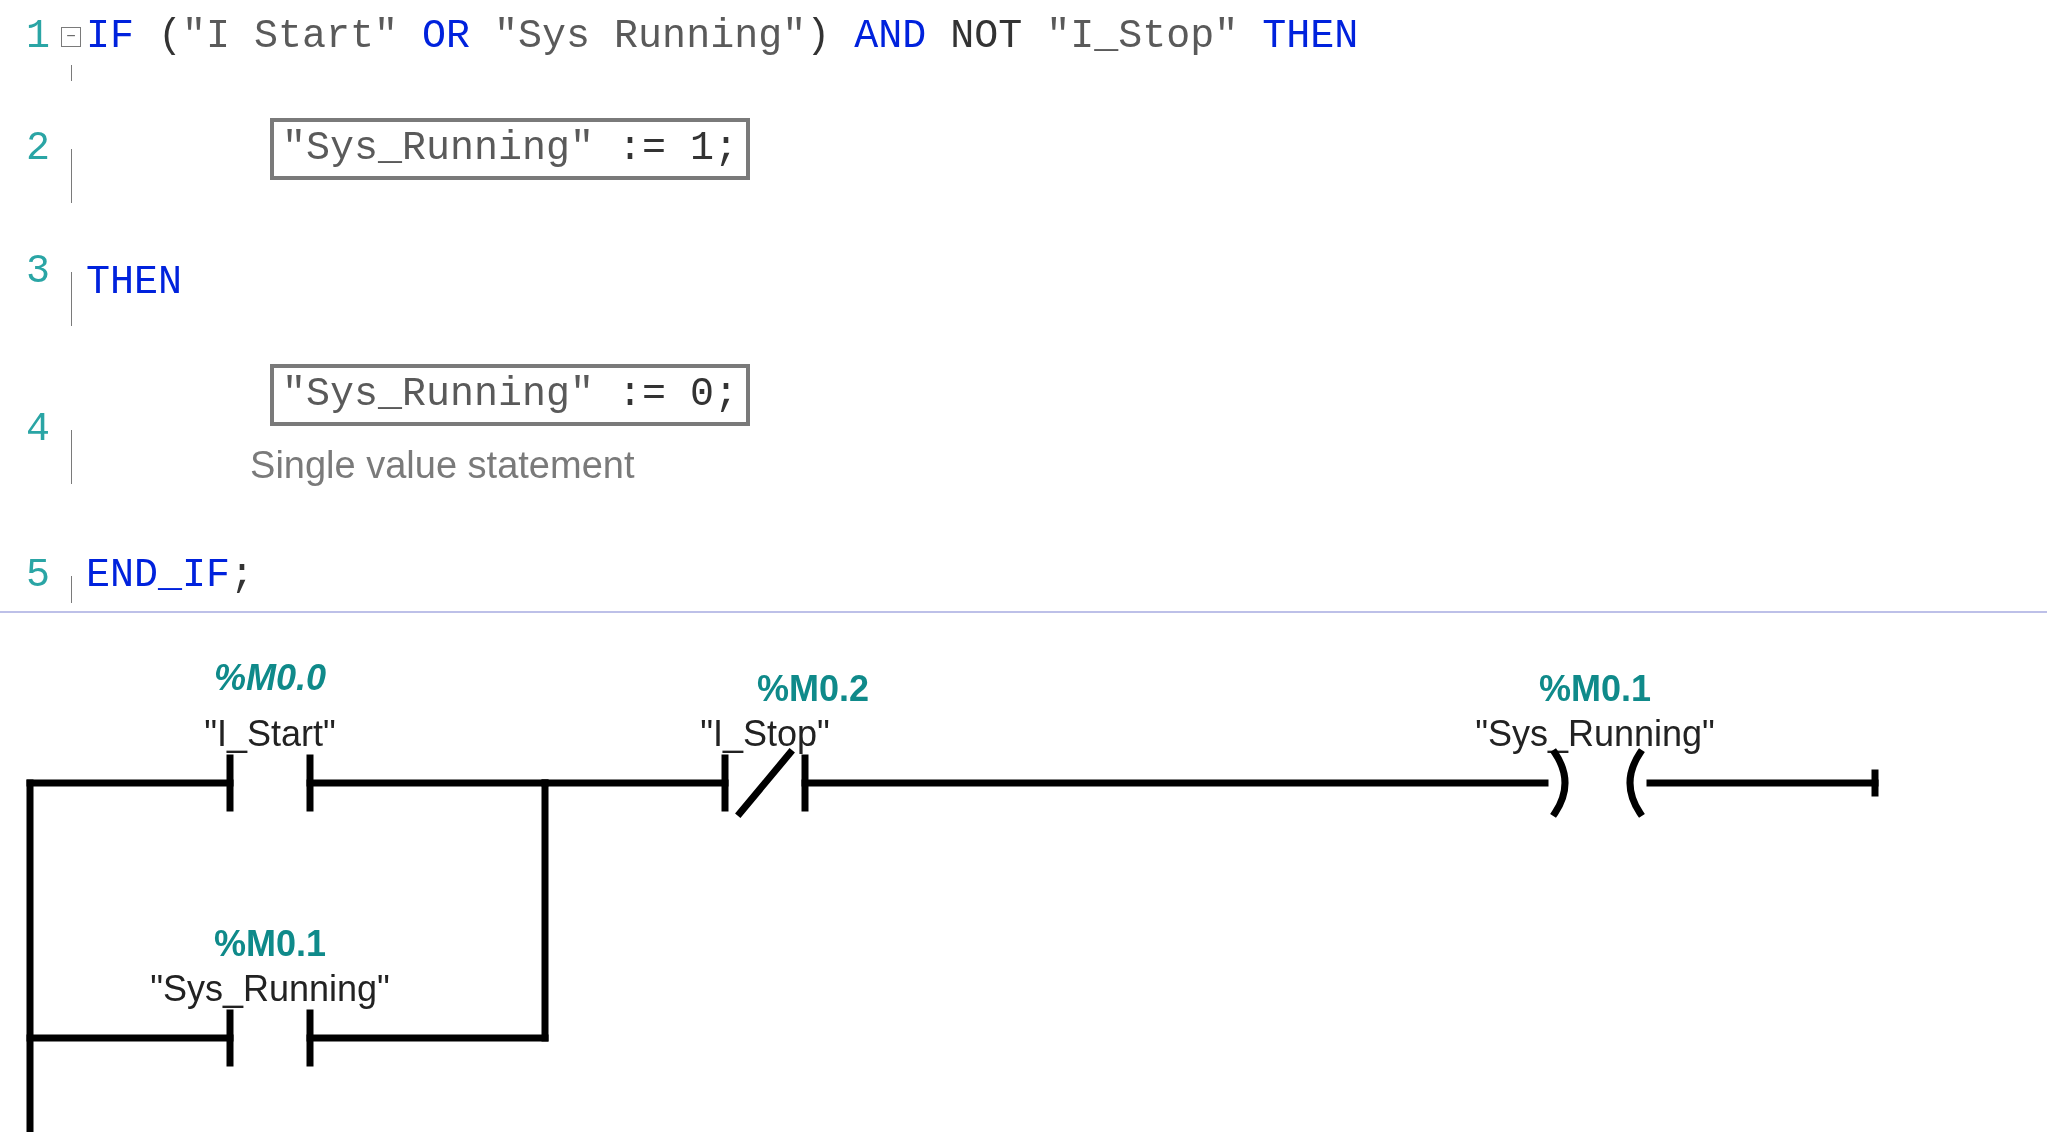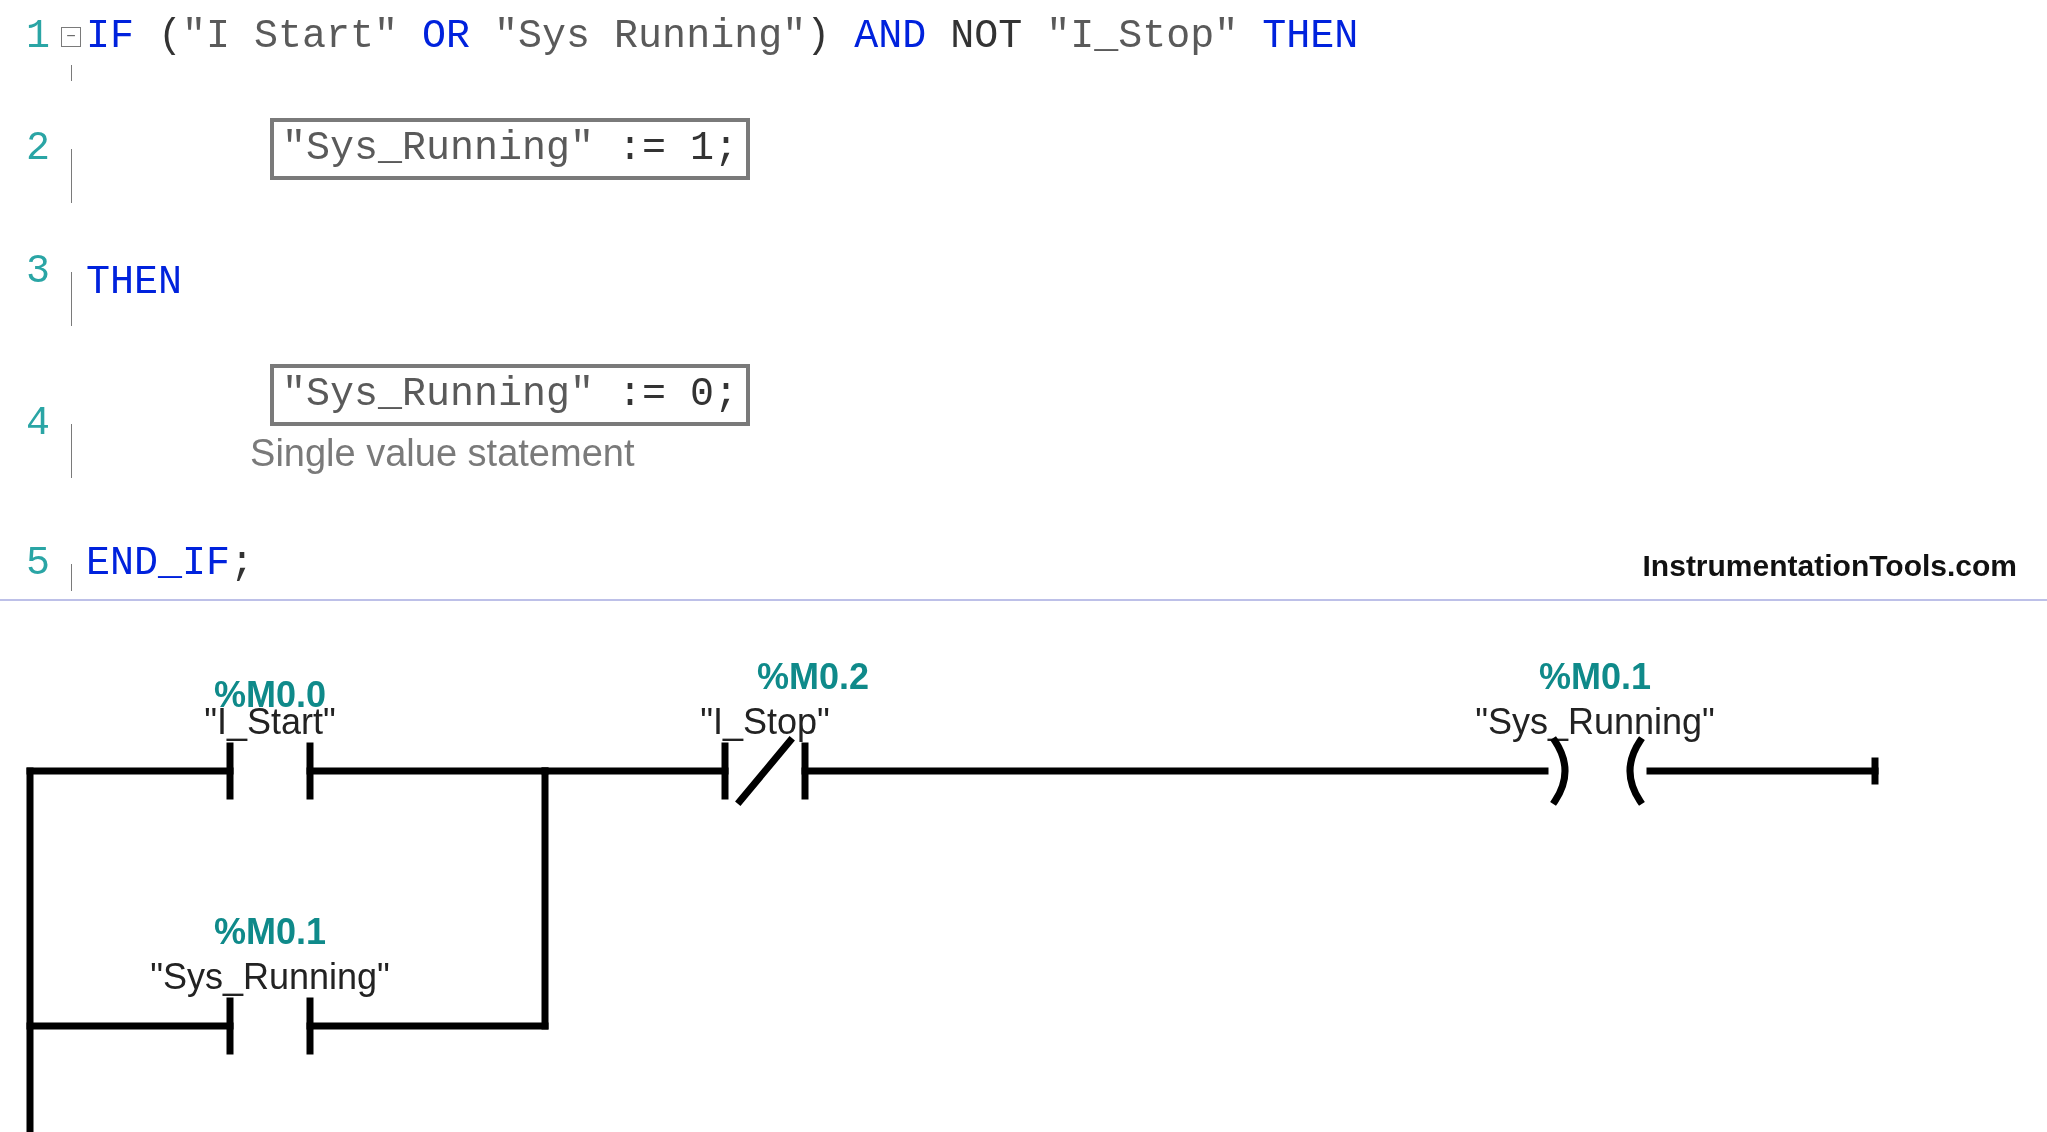--- a/index.html
+++ b/index.html
@@ -62,20 +62,21 @@
     padding: 0 8px;
     margin-left: 40px;
   }
   .annotation-label {
     display: inline-block;
     color: #7a7a7a;
     font-family: "Segoe UI", Arial, sans-serif;
     font-size: 38px;
     margin-left: 20px;
     font-weight: 500;
+    margin-top: 12px;
   }
   .watermark {
     position: absolute;
     right: 30px;
     bottom: 6px;
     font-family: "Segoe UI", Arial, sans-serif;
     font-size: 30px;
     font-weight: 700;
     color: #111;
   }
@@ -149,26 +150,25 @@
   </div>
 
   <div class="code-row">
     <span class="lineno">5</span>
     <span class="gutter">
         <span class="bracket-line" style="top:0;height:27px;"></span>
       </span>
     <span class="code-text"><span class="kw">END_IF</span><span class="op">;</span></span>
   </div>
 
-  <span class="watermark">InstrumentationTools.com</span>
 </div>
 
 <div class="ladder-pane">
 
-  <span class="addr" style="left:270px; top:73px;">%M0.0</span>
+  <span class="addr" style="left:270px; top:44px;font-style:italic;">%M0.0</span>
   <span class="tag" style="left:270px; top:100px;">"I_Start"</span>
 
   <span class="addr" style="left:765px; top:55px;margin-left:48px;">%M0.2</span>
   <span class="tag" style="left:765px; top:100px;">"I_Stop"</span>
 
   <span class="addr" style="left:1595px; top:55px;">%M0.1</span>
   <span class="tag" style="left:1595px; top:100px;">"Sys_Running"</span>
 
   <span class="addr" style="left:270px; top:310px;">%M0.1</span>
   <span class="tag" style="left:270px; top:355px;">"Sys_Running"</span>

